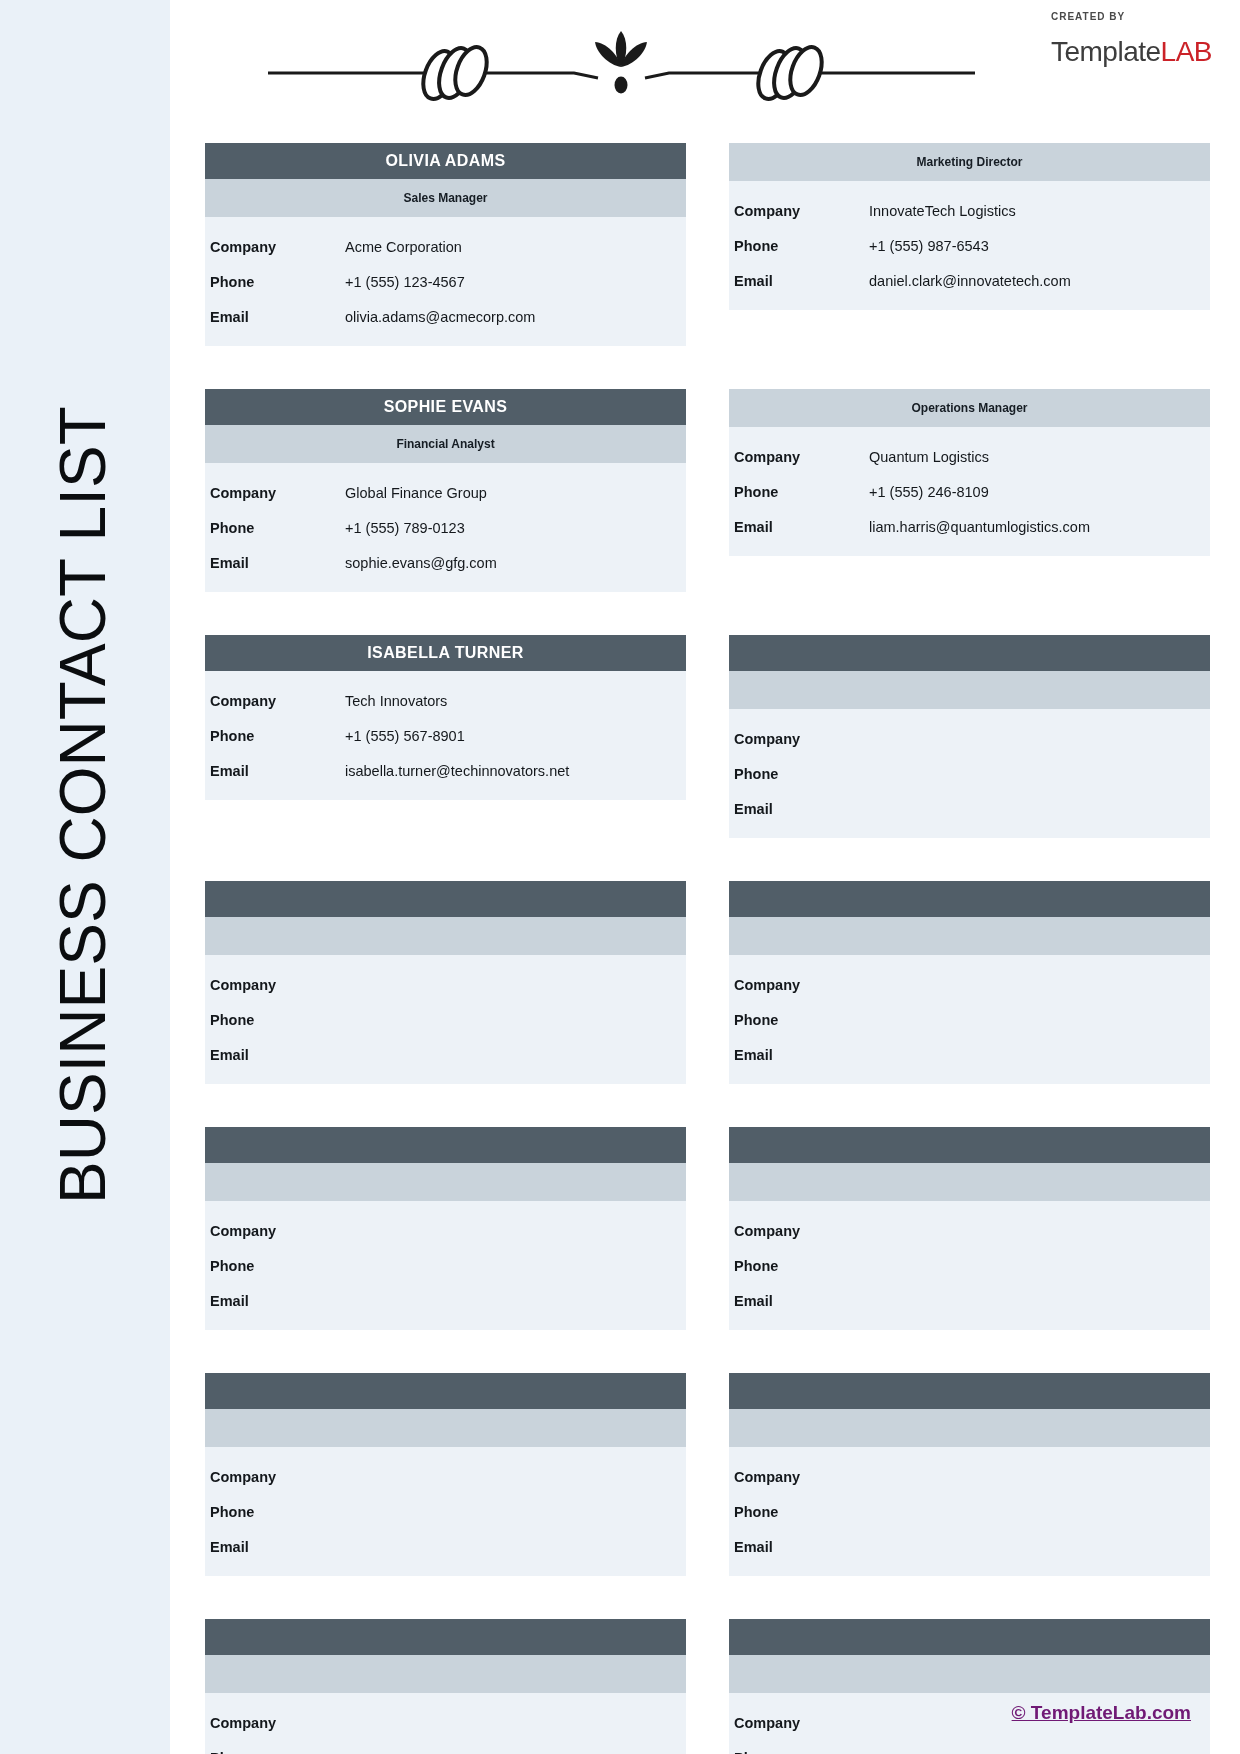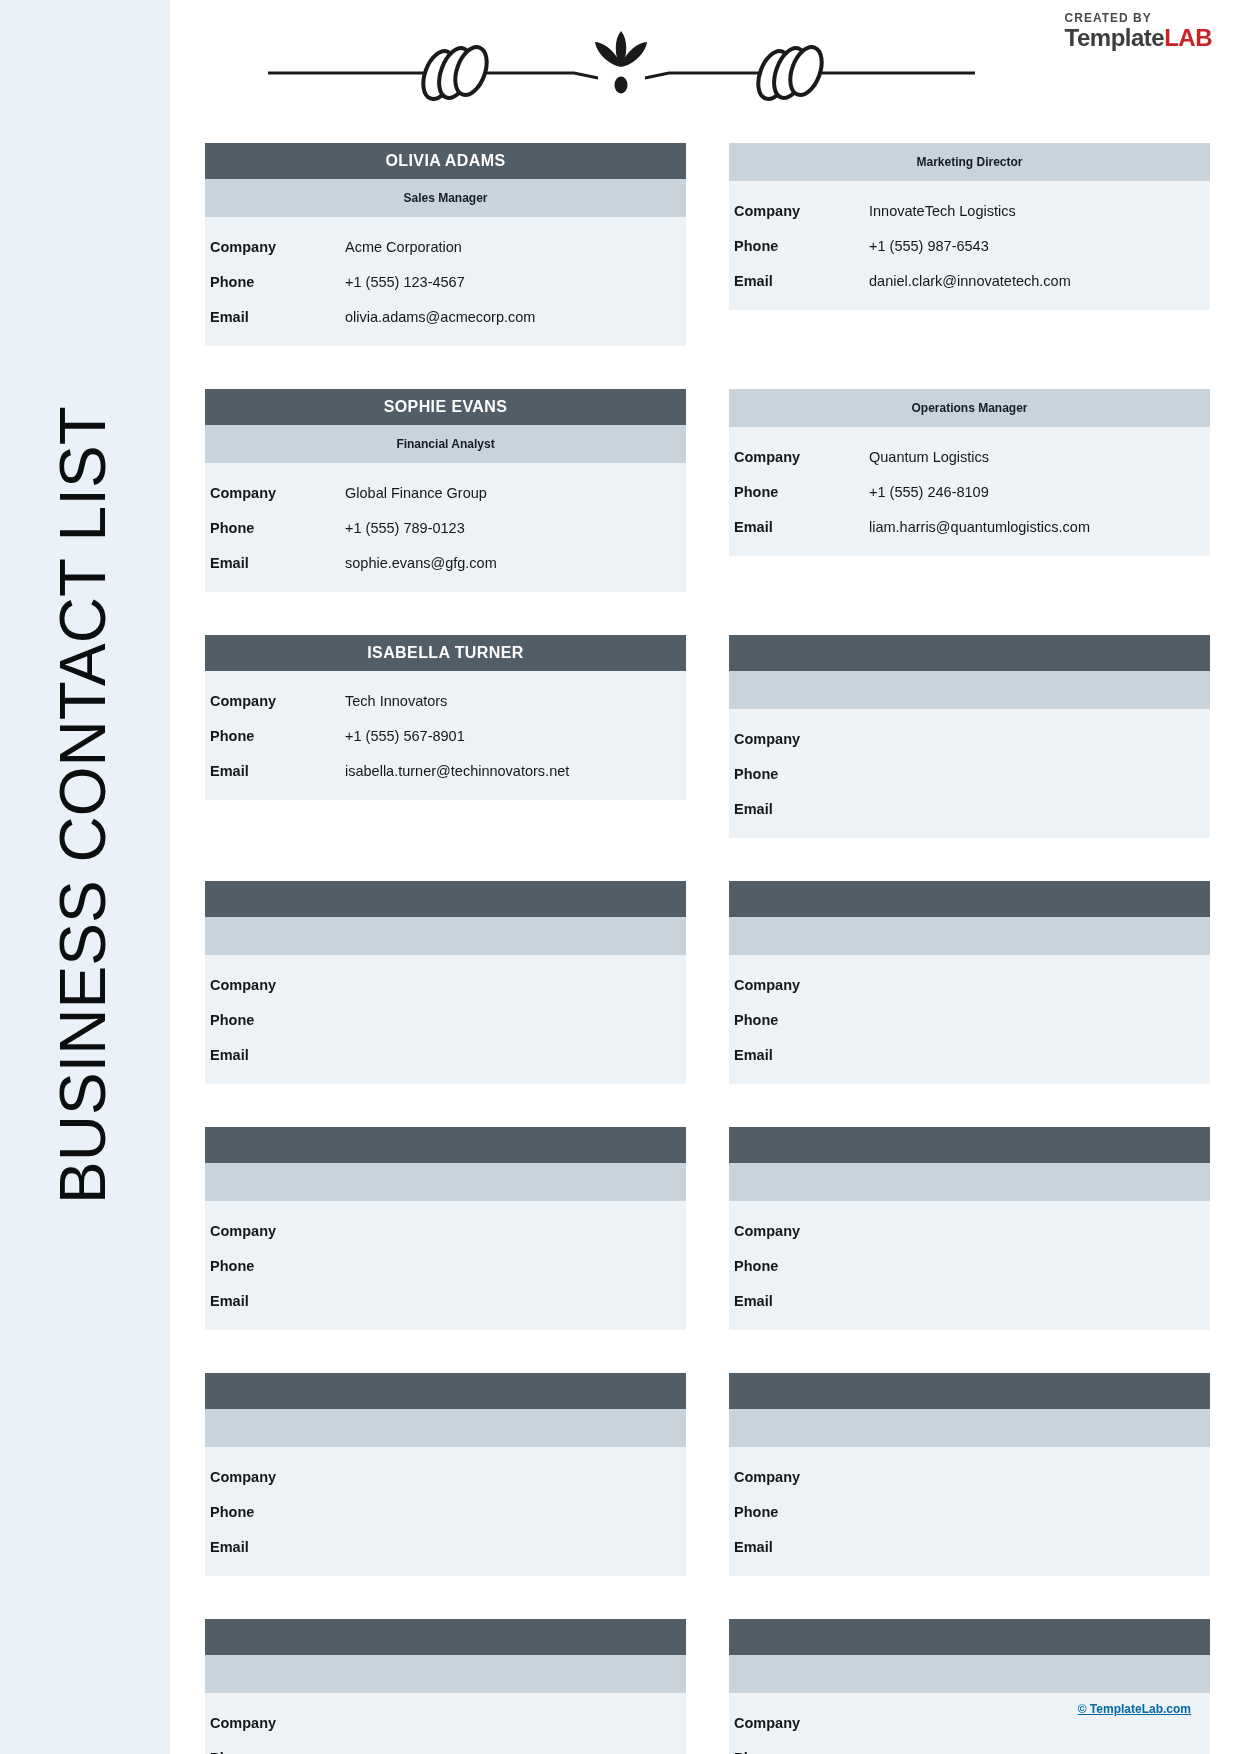--- a/index.html
+++ b/index.html
@@ -16,24 +16,24 @@
     position:absolute; left:10px; top:330px; width:145px; height:950px;
     display:flex; align-items:center; justify-content:center;
     writing-mode:vertical-rl; transform:rotate(180deg);
     font-size:64px; font-weight:400; color:#0b0d0f; letter-spacing:0px;
     white-space:nowrap;
   }
   .logo {
     position:absolute; top:12px; right:28px; text-align:left; line-height:1;
   }
   .logo .created-by {
-    display:block; font-size:12px; font-weight:bold; letter-spacing:1px;
-    color:#4a4a4a; margin-bottom:2px;
-  }
-  .logo .brand { font-size:24px; font-weight:bold; letter-spacing:-0.5px; }
+    display:block; font-size:10px; font-weight:bold; letter-spacing:1px;
+    color:#4a4a4a; margin-bottom:16px;
+  }
+  .logo .brand { font-size:28px; font-weight:normal; letter-spacing:-0.5px; }
   .logo .brand .t { color:var(--brand-dark); }
   .logo .brand .l { color:var(--brand-red); }
   .ornament { position:absolute; left:268px; top:25px; }
   .content {
     position:absolute; left:205px; top:143px; width:986px;
     display:grid; grid-template-columns:481px 481px; column-gap:24px; row-gap:17px;gap:43px;
   }
   .card { width:481px; }
   .card-header {
     height:36px; background:var(--header-bg); color:#ffffff;
@@ -44,21 +44,21 @@
     height:38px; background:var(--subheader-bg); color:#161d24;
     font-size:12px; font-weight:bold;
     display:flex; align-items:center; justify-content:center;
   }
   .card-body { height:129px; background:var(--body-bg); padding:12px 0; }
   .card-body .row { display:flex; align-items:center; height:35px; padding-left:5px; }
   .card-body .lbl { width:135px; font-size:14.5px; font-weight:bold; color:#14181c; }
   .card-body .val { font-size:14.5px; color:#14181c; }
   .footer-link {
     position:absolute; right:49px; top:1702px;
-    font-size:12px; font-weight:bold; color:#0369a1; text-decoration:underline;
+    font-size:19px; font-weight:bold; color:#701a75; text-decoration:underline;
   }
 </style>
 </head>
 <body>
 
 <div class="page">
 
   <div class="sidebar"></div>
   <div class="vertical-title">BUSINESS CONTACT LIST</div>
 

